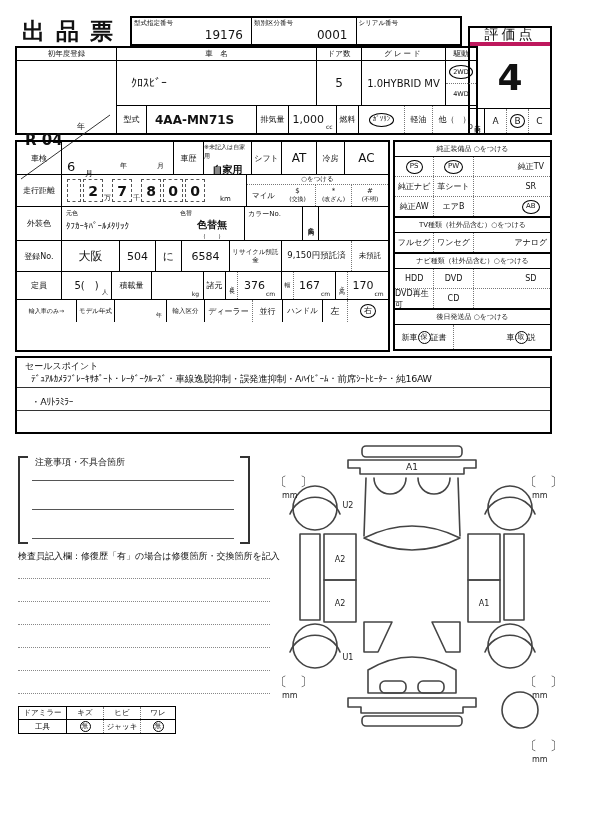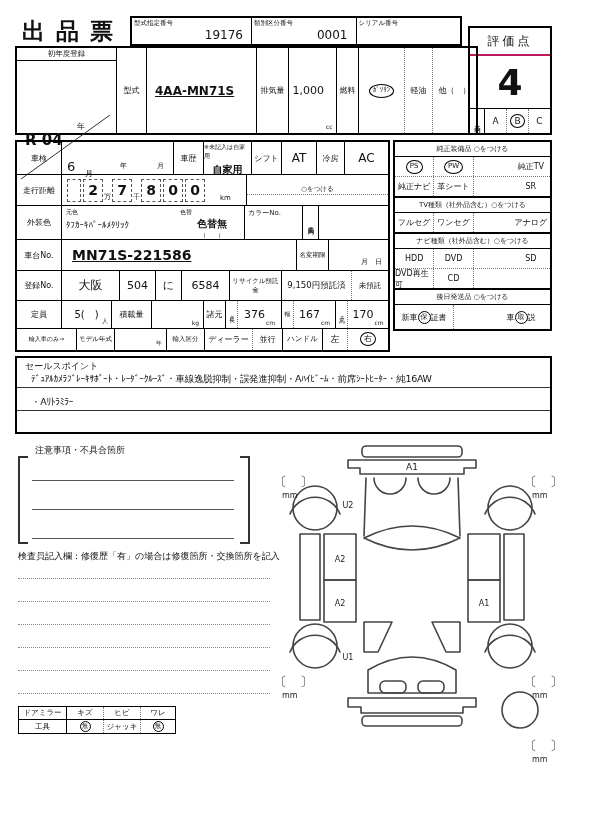--- a/index.html
+++ b/index.html
@@ -10,40 +10,40 @@
 
   
   .row { display:flex; border-bottom:1px solid #000; }
   .row:last-child { border-bottom:none; }
   .c  { border-right:1px solid #000; display:flex; align-items:center; justify-content:center; position:relative; overflow:hidden; }
   .cd { border-right:1px dotted #777; }
   .cl { border-right:none !important; }
   .lbl { font-size:8px; }
   .sm { font-size:7px; }
   .xs { font-size:6px; }
-  .bold { font-weight:bold;text-decoration:underline; }
+  .bold { font-weight:bold; }
   .col { display:flex; flex-direction:column; }
 
   .circ { display:inline-flex; align-items:center; justify-content:center;
           border:1.5px solid #000; border-radius:50%; min-width:15px; height:14px;
           padding:0 3px; line-height:1; }
 
   
   .title { left:22px; top:16px; font-size:23px; font-weight:bold; letter-spacing:11px; }
 
   
   .codes-box { left:130px; top:16px; width:332px; height:30px; border:2px solid #000; display:flex; }
   .codes-box .cell { position:relative; border-right:1px solid #000; flex:1; }
   .codes-box .cell:last-child { border-right:none; }
   .codes-box .clabel { position:absolute; left:2px; top:1px; font-size:6.5px; }
   .codes-box .cval { position:absolute; right:8px; bottom:2px; font-size:12px; }
 
   
   .score-box { left:468px; top:26px; width:84px; height:109px; border:2px solid #000; display:flex; flex-direction:column; }
-  .score-head { height:28px; border-bottom:2px solid #be185d; display:flex; align-items:center; justify-content:center; font-size:12px; letter-spacing:3px; }
+  .score-head { height:18px; border-bottom:4px solid #be185d; display:flex; align-items:center; justify-content:center; font-size:14px; letter-spacing:3px; }
   .score-val { flex:1; display:flex; align-items:center; justify-content:center; font-size:36px; font-weight:bold; }
   .score-int { height:25px; border-top:1px solid #000; display:flex; }
   .score-int .vlab { width:15px; border-right:1px solid #000; writing-mode:vertical-rl; font-size:6.5px; display:flex; align-items:center; justify-content:center; letter-spacing:-1px; }
   .score-int .g { flex:1; display:flex; align-items:center; justify-content:center; font-size:9px; border-right:1px dotted #777; }
   .score-int .g:last-child { border-right:none; }
 
   
   .main-table { left:15px; top:46px; width:463px; height:89px; border:2px solid #000; display:flex; }
   .mt-reg { width:100px; border-right:1px solid #000; display:flex; flex-direction:column;gap:48px; }
   .mt-reg-h { height:13px; border-bottom:1px solid #000; font-size:7.5px; display:flex; align-items:center; justify-content:center; }
@@ -70,21 +70,21 @@
   .grp .row:last-child { border-bottom:none; }
   .grp .c { border-right:1px dotted #777; flex:1; height:19px; font-size:8px; }
   .grp .c:last-child { border-right:none;margin-left:38px; }
 
   
   .sales-box { left:15px; top:356px; width:537px; height:78px; border:2px solid #000; display:flex; flex-direction:column; }
   .sales-lab { height:13px; font-size:9px; padding:2px 0 0 8px; }
   .sales-line { border-bottom:1px solid #333; font-size:9.5px; padding-left:14px; display:flex; align-items:flex-end; padding-bottom:1px; letter-spacing:-0.3px; }
 
   
-  .notes-label { left:35px; top:444px; font-size:9px; }
+  .notes-label { left:35px; top:456px; font-size:9px; }
   .brk-l { left:18px; top:456px; width:10px; height:88px; border-left:2px solid #333; border-top:2px solid #333; border-bottom:2px solid #333; }
   .brk-r { left:240px; top:456px; width:10px; height:88px; border-right:2px solid #333; border-top:2px solid #333; border-bottom:2px solid #333; }
   .nline { left:32px; width:202px; border-top:1px solid #555; height:0; }
   .insp-label { left:18px; top:550px; font-size:9px; }
   .dline { left:18px; width:252px; border-top:1px dotted #888; height:0; }
 
   
   .mirror-table { left:18px; top:706px; width:158px; border:1px solid #000; font-size:7.5px; }
   .mirror-table .row { height:13px; }
   .mirror-table .c { border-right:1px dotted #777; }
@@ -137,20 +137,42 @@
         <svg class="abs" style="left:0;top:0" width="96" height="74">
           <line x1="4" y1="70" x2="93" y2="6" stroke="#333" stroke-width="1"></line>
         </svg>
         <span class="abs" style="left:8px;top:22px;font-size:15px;font-weight:bold">R 04</span>
         <span class="abs lbl" style="left:60px;top:12px">年</span>
         <span class="abs" style="left:50px;top:50px;font-size:13px">6</span>
         <span class="abs lbl" style="left:68px;top:59px">月</span>
       </div>
     </div>
     <div class="mt-right">
+      <div class="mt-top">
+        <div class="col" style="width:200px;border-right:1px solid #000">
+          <div class="mt-colh">車　名</div>
+          <div class="mt-colv" style="padding-left:14px;font-size:12px">ｸﾛｽﾋﾞｰ</div>
+        </div>
+        <div class="col" style="width:45px;border-right:1px solid #000">
+          <div class="mt-colh">ドア数</div>
+          <div class="mt-colv" style="justify-content:center;font-size:12px">5</div>
+          <span class="abs sm" style="right:3px;bottom:2px">D</span>
+        </div>
+        <div class="col" style="flex:1;border-right:1px solid #000">
+          <div class="mt-colh" style="letter-spacing:2px">グレード</div>
+          <div class="mt-colv" style="justify-content:center;font-size:10px">1.0HYBRID MV</div>
+        </div>
+        <div class="col" style="width:30px">
+          <div class="mt-colh">駆動</div>
+          <div style="flex:1;display:flex;align-items:center;justify-content:center;border-bottom:1px dotted #777">
+            <span class="circ" style="font-size:6.5px;min-width:20px">2WD</span>
+          </div>
+          <div style="flex:1;display:flex;align-items:center;justify-content:center;font-size:6.5px">4WD</div>
+        </div>
+      </div>
       <div class="mt-row2">
         <div class="c lbl" style="width:30px">型式</div>
         <div class="c bold" style="width:110px;font-size:12px;justify-content:flex-start;padding-left:8px">4AA-MN71S</div>
         <div class="c lbl" style="width:32px">排気量</div>
         <div class="c" style="width:48px;font-size:11px">
           <span>1,000</span>
           <span class="xs" style="align-self:flex-end;margin:0 0 3px 2px">cc</span>
         </div>
         <div class="c lbl" style="width:22px">燃料</div>
         <div class="c cd" style="width:46px">
@@ -189,20 +211,35 @@
         <span class="sm" style="align-self:flex-end;margin-bottom:3px">万</span>
         <span class="odobox">7</span>
         <span class="sm" style="align-self:flex-end;margin-bottom:3px">千</span>
         <span class="odobox">8</span>
         <span class="odobox">0</span>
         <span class="odobox">0</span>
         <span class="sm" style="align-self:flex-end;margin:0 0 3px 14px">km</span>
       </div>
       <div class="c cl col" style="flex:1">
         <div style="height:10px;border-bottom:1px dotted #777;font-size:6.5px;display:flex;align-items:center;justify-content:center;width:100%">○をつける</div>
+        <div style="flex:1;display:flex;width:100%">
+          <div class="c cd cl" style="width:33px;font-size:7.5px;border-right:1px dotted #777">マイル</div>
+          <div class="c cd col" style="width:36px;justify-content:center">
+            <span class="sm">$</span>
+            <span class="xs">(交換)</span>
+          </div>
+          <div class="c cd col" style="width:36px;justify-content:center">
+            <span class="sm">*</span>
+            <span class="xs">(改ざん)</span>
+          </div>
+          <div class="c cl col" style="flex:1;justify-content:center">
+            <span class="sm">#</span>
+            <span class="xs">(不明)</span>
+          </div>
+        </div>
       </div>
     </div>
 
     <div class="row" style="height:34px">
       <div class="c lbl" style="width:45px">外装色</div>
       <div class="c" style="width:183px;justify-content:center">
         <div class="col" style="width:118px;height:100%;justify-content:flex-start">
           <span class="xs" style="margin:2px 0 0 4px">元色</span>
           <span style="font-size:9px;margin:3px 0 0 4px">ﾀﾌｶｰｷﾊﾟｰﾙﾒﾀﾘｯｸ</span>
         </div>
@@ -214,28 +251,20 @@
       </div>
       <div class="c" style="width:58px;align-items:flex-start;justify-content:flex-start">
         <span class="sm" style="margin:2px 0 0 3px">カラーNo.</span>
       </div>
       <div class="c" style="width:16px">
         <span style="writing-mode:vertical-rl;font-size:6.5px;letter-spacing:-1px">内装色</span>
       </div>
       <div class="c cl" style="flex:1"></div>
     </div>
 
-    <div class="row" style="height:32px">
-      <div class="c lbl" style="width:45px">車台No.</div>
-      <div class="c bold" style="width:235px;font-size:14px;justify-content:flex-start;padding-left:10px">MN71S-221586</div>
-      <div class="c" style="width:32px;font-size:6.5px;text-align:center">名変期限</div>
-      <div class="c cl" style="flex:1;align-items:flex-end;justify-content:flex-end">
-        <span class="sm" style="margin:0 6px 3px 0">月　日</span>
-      </div>
-    </div>
 
     <div class="row" style="height:31px">
       <div class="c lbl" style="width:45px">登録No.</div>
       <div class="c" style="width:58px;font-size:12px">大阪</div>
       <div class="c" style="width:36px;font-size:11px">504</div>
       <div class="c" style="width:26px;font-size:11px">に</div>
       <div class="c" style="width:48px;font-size:11px">6584</div>
       <div class="c" style="width:52px;font-size:6.5px;text-align:center;line-height:1.3">リサイクル預託金</div>
       <div class="c cd" style="width:70px;font-size:8.5px">9,150円預託済</div>
       <div class="c cl" style="flex:1;font-size:7.5px">未預託</div>
@@ -299,20 +328,27 @@
           </div>
         <div class="c">
             <span class="circ" style="font-size:7px">PW</span>
           </div>
         <div class="c">純正TV</div>
       </div>
       <div class="row">
         <div class="c">純正ナビ</div>
         <div class="c">革シート</div>
         <div class="c">SR</div>
+      </div>
+      <div class="row">
+        <div class="c">純正AW</div>
+        <div class="c">エアB</div>
+        <div class="c">
+            <span class="circ" style="font-size:7px">AB</span>
+          </div>
       </div>
     </div>
     <div class="grp">
       <div class="grp-h">TV種類（社外品含む）○をつける</div>
       <div class="row">
         <div class="c">フルセグ</div>
         <div class="c">ワンセグ</div>
         <div class="c">アナログ</div>
       </div>
     </div>

